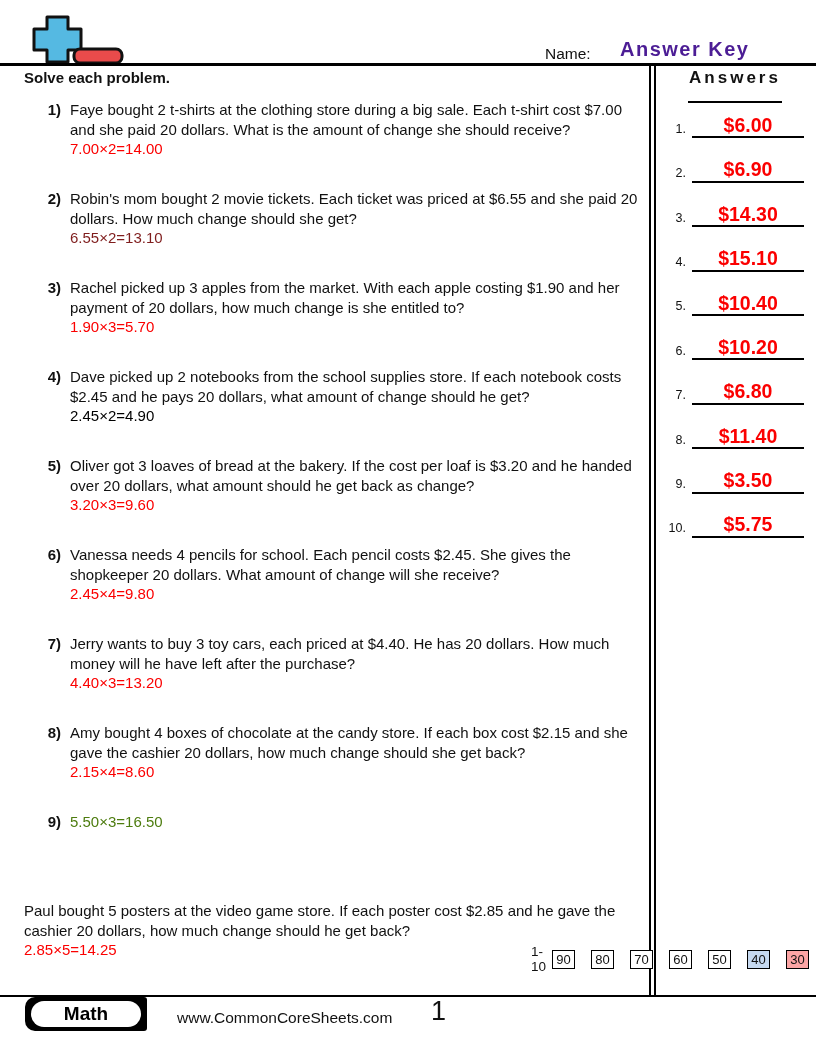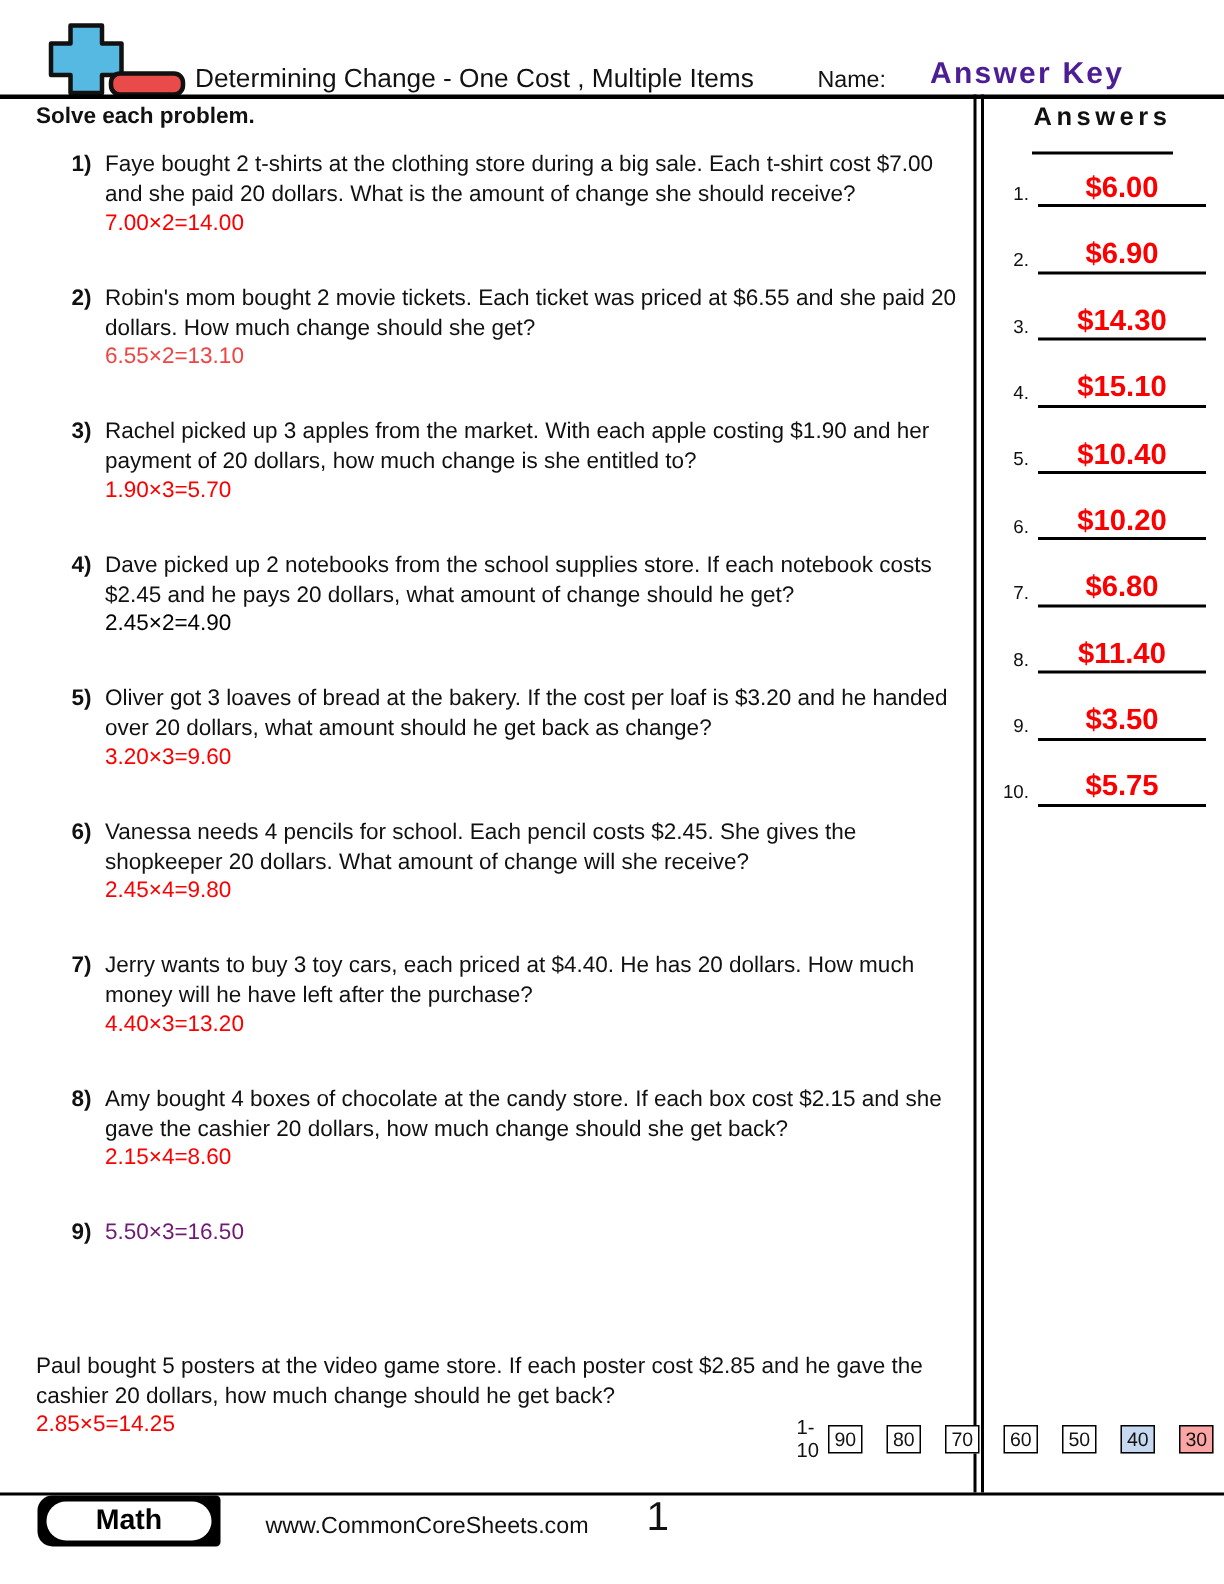--- a/index.html
+++ b/index.html
@@ -60,39 +60,38 @@
 </style>
 </head>
 <body>
 
 <div class="page">
 
   <svg class="logo-svg" width="100" height="52" viewBox="0 0 100 52" aria-hidden="true">
     <path d="M19 3 h21 v12 h13 v21 h-13 v12 h-21 v-12 h-13 v-21 h13 z" fill="#55b9e2" stroke="#111" stroke-width="3" stroke-linejoin="round"></path>
     <rect x="46" y="35" width="48" height="14" rx="6" fill="#e94b4b" stroke="#111" stroke-width="3"></rect>
   </svg>
-  <div class="title">Determining Change - One Cost , Multiple Items</div>
   <div class="name-label">Name:</div>
   <div class="answer-key" style="color:#4c1d95">Answer Key</div>
   <div class="header-rule"></div>
   <div class="instruction">Solve each problem.</div>
 
   <div class="problems">
     <div class="problem">
       <div class="pnum">1)</div>
       <div class="pbody">
         <div class="ptext">Faye bought 2 t-shirts at the clothing store during a big sale. Each t-shirt cost $7.00 and she paid 20 dollars. What is the amount of change she should receive?</div>
         <div class="pwork" style="color:#fb0000">7.00×2=14.00</div>
       </div>
     </div>
     <div class="problem">
       <div class="pnum">2)</div>
       <div class="pbody">
         <div class="ptext">Robin's mom bought 2 movie tickets. Each ticket was priced at $6.55 and she paid 20 dollars. How much change should she get?</div>
-        <div class="pwork" style="color:#ef4444">6.55×2=13.10</div>
+        <div class="pwork" style="color:#7f1d1d">6.55×2=13.10</div>
       </div>
     </div>
     <div class="problem">
       <div class="pnum">3)</div>
       <div class="pbody">
         <div class="ptext">Rachel picked up 3 apples from the market. With each apple costing $1.90 and her payment of 20 dollars, how much change is she entitled to?</div>
         <div class="pwork" style="color:#fb0000">1.90×3=5.70</div>
       </div>
     </div>
     <div class="problem">
@@ -126,21 +125,21 @@
     <div class="problem">
       <div class="pnum">8)</div>
       <div class="pbody">
         <div class="ptext">Amy bought 4 boxes of chocolate at the candy store. If each box cost $2.15 and she gave the cashier 20 dollars, how much change should she get back?</div>
         <div class="pwork" style="color:#fb0000">2.15×4=8.60</div>
       </div>
     </div>
     <div class="problem">
       <div class="pnum">9)</div>
       <div class="pbody">
-        <div class="pwork" style="color:#701a75">5.50×3=16.50</div>
+        <div class="pwork" style="color:#4d7c0f">5.50×3=16.50</div>
       </div>
     </div>
     <div class="problem">
       <div class="pbody">
         <div class="ptext">Paul bought 5 posters at the video game store. If each poster cost $2.85 and he gave the cashier 20 dollars, how much change should he get back?</div>
         <div class="pwork" style="color:#fb0000">2.85×5=14.25</div>
       </div>
     </div>
   </div>
 

